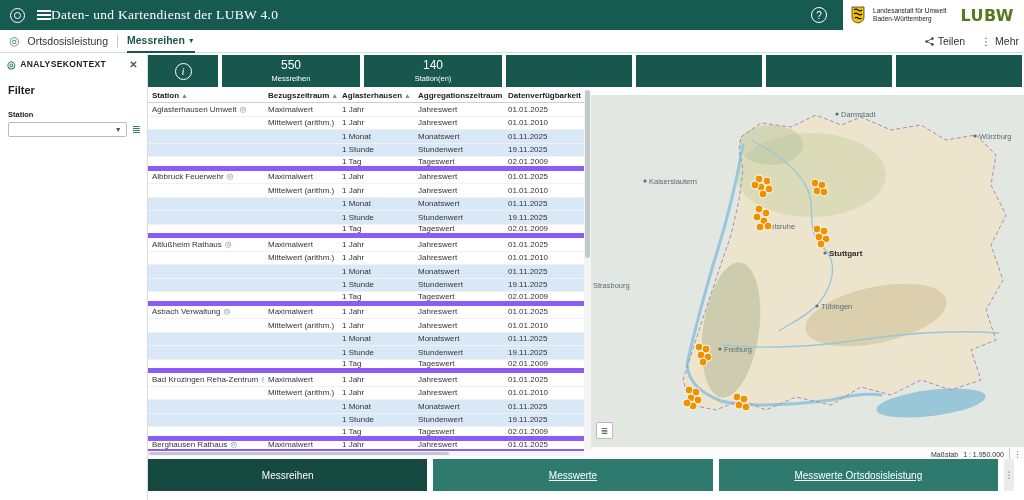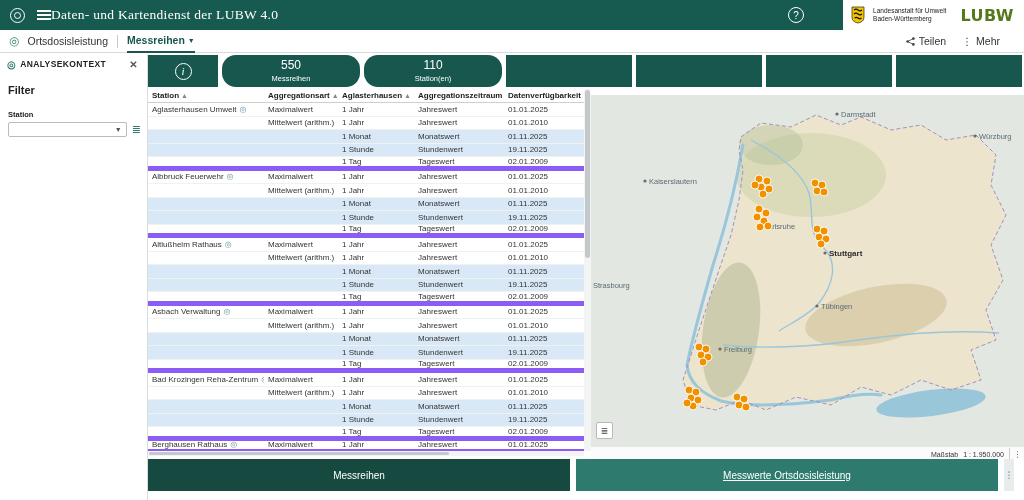--- a/index.html
+++ b/index.html
@@ -8,33 +8,33 @@
 
   
   .header { position:absolute; top:0; left:0; right:0; height:30px; background:#175a50; display:flex; align-items:center; color:#fff; }
   .hd-circle { width:15px; height:15px; border:1.6px solid #fff; border-radius:50%; margin-left:10px; position:relative; }
   .hd-circle::after { content:""; position:absolute; left:3px; top:3px; right:3px; bottom:3px; border:1.2px solid #fff; border-radius:50%; }
   .hd-burger { width:14px; height:10px; margin-left:12px; display:flex; flex-direction:column; justify-content:space-between; cursor:pointer; }
   .hd-burger span { display:block; height:1.6px; background:#fff; }
   .hd-title { font-family:"Liberation Serif", serif; font-size:13.5px; letter-spacing:.3px; white-space:nowrap; }
   .hd-spacer { flex:1; }
   .hd-help { width:16px; height:16px; border:1.3px solid #fff; border-radius:50%; font-size:10px; display:flex; align-items:center; justify-content:center; margin-right:16px; cursor:pointer; }
-  .hd-logos { height:30px; background:#fff; display:flex; align-items:center; padding:0 10px 0 8px; gap:8px;margin-left:23px; }
+  .hd-logos { height:30px; background:#fff; display:flex; align-items:center; padding:0 10px 0 8px; gap:8px; }
   .crest { flex:0 0 auto; }
   .org-text { font-size:6.5px; color:#222; line-height:1.25; white-space:nowrap; }
   .brand { font-size:16px; font-weight:bold; color:#55791c; letter-spacing:.5px; margin-left:6px; font-family:"DejaVu Sans", sans-serif; }
 
   
   .toolbar { position:absolute; top:30px; left:0; right:0; height:23px; background:#fff; border-bottom:1px solid #d4dbd9; display:flex; align-items:center; font-size:10.5px; color:#333; }
   .tb-target { color:#2e7d70; margin:0 8px 0 9px; font-size:12px; line-height:1; cursor:pointer; }
   .tb-tab1 { cursor:pointer; }
   .tb-sep { width:1px; height:13px; background:#c9c9c9; margin:0 9px; }
   .tb-tab2 { color:#17574d; font-weight:bold; display:flex; align-items:center; gap:3px; height:23px; border-bottom:2px solid #17574d; cursor:pointer; }
   .tb-caret { font-size:7px; color:#17574d; }
-  .tb-right { margin-left:auto; display:flex; gap:16px; margin-right:24px; align-items:center; }
+  .tb-right { margin-left:auto; display:flex; gap:16px; margin-right:5px; align-items:center; }
   .tb-action { display:flex; align-items:center; gap:4px; cursor:pointer; color:#333; }
   .tb-action svg { display:block; }
 
   
   .sidebar { position:absolute; top:54px; left:0; width:148px; bottom:0; background:#fff; border-right:1px solid #d9dddd; }
   .sb-head { display:flex; align-items:center; height:20px; padding:0 7px; font-size:8.5px; font-weight:bold; color:#222; letter-spacing:.4px; }
   .sb-target { color:#2e7d70; font-size:10px; margin-right:4px; }
   .sb-title { flex:1; }
   .sb-close { color:#555; font-size:10px; cursor:pointer; padding:0 2px; }
   .sb-filter { font-size:11px; font-weight:bold; color:#222; margin:10px 0 0 8px; }
@@ -42,21 +42,21 @@
   .sb-select-row { display:flex; align-items:center; gap:5px; margin:0 6px 0 8px; }
   .sb-select { position:relative; flex:1; height:15px; border:1px solid #b7bcbe; border-radius:2px; background:#fff; cursor:pointer; }
   .sb-select .caret { position:absolute; right:4px; top:3px; font-size:7px; color:#555; }
   .sb-listbtn { color:#2e7d70; font-size:11px; line-height:1; cursor:pointer; }
 
   
   .tiles { position:absolute; left:148px; top:55px; right:2px; height:32px; display:flex; gap:4px; }
   .tile { background:#17574d; color:#fff; display:flex; flex-direction:column; align-items:center; justify-content:center; }
   .tile.info-tile { width:70px; cursor:pointer; }
   .info-ring { width:17px; height:17px; border:1.7px solid #fff; border-radius:50%; display:flex; align-items:center; justify-content:center; font-family:"Liberation Serif", serif; font-style:italic; font-size:11px; }
-  .tile.stat { width:138px;border-radius:14px; }
+  .tile.stat { width:138px; }
   .tile-val { font-size:12px; line-height:1.1; }
   .tile-label { font-size:7.5px; margin-top:1px; }
   .tile.blank { flex:1; }
 
   
   .table-wrap { position:absolute; left:148px; top:89px; width:436px; height:362px; overflow:hidden; font-size:8px; color:#333; background:#fff; }
   .t-head { display:grid; grid-template-columns:116px 74px 76px 90px 1fr; height:14px; align-items:center; font-weight:bold; color:#222; border-bottom:1px solid #cfcfcf; }
   .t-head .cell { padding-left:4px; white-space:nowrap; overflow:hidden; cursor:pointer; }
   .sort { color:#888; font-size:7px; margin-left:2px; }
   .t-row { display:grid; grid-template-columns:116px 74px 76px 90px 1fr; height:13.5px; align-items:center; border-bottom:1px solid #f1f1f1; cursor:pointer; }
@@ -158,33 +158,33 @@
 
   <div class="tiles">
     <div class="tile info-tile">
         <div class="info-ring">i</div>
       </div>
     <div class="tile stat">
       <div class="tile-val">550</div>
       <div class="tile-label">Messreihen</div>
     </div>
     <div class="tile stat">
-      <div class="tile-val">110</div>
+      <div class="tile-val">140</div>
       <div class="tile-label">Station(en)</div>
     </div>
     <div class="tile blank"></div>
     <div class="tile blank"></div>
     <div class="tile blank"></div>
     <div class="tile blank"></div>
   </div>
 
   <div class="table-wrap">
     <div class="t-head">
       <div class="cell"><span>Station</span><span class="sort">▲</span></div>
-      <div class="cell"><span>Aggregationsart</span><span class="sort">▲</span></div>
+      <div class="cell"><span>Bezugszeitraum</span><span class="sort">▲</span></div>
       <div class="cell"><span>Aglasterhausen</span><span class="sort">▲</span></div>
       <div class="cell"><span>Aggregationszeitraum</span></div>
       <div class="cell"><span>Datenverfügbarkeit</span><span class="sort">▲</span></div>
     </div>
     <div id="t-body">
         <div class="t-row">
           <div class="cell station-cell">
             <span>Aglasterhausen Umwelt</span>
             <span class="loc-icon">◎</span>
           </div>
@@ -469,17 +469,18 @@
     <div class="legend-btn">≣</div>
     <div class="map-footer">
       <span>Maßstab</span>
       <span class="scale-value">1 : 1.950.000</span>
       <span class="map-dots-btn">⋮</span>
     </div>
   </div>
 
   <div class="bottom">
     <div class="btab active">Messreihen</div>
+    <div class="btab inactive">Messwerte</div>
     <div class="btab inactive">Messwerte Ortsdosisleistung</div>
     <div class="bmore">⋮</div>
   </div>
 
 </div>
 
 </body></html>

